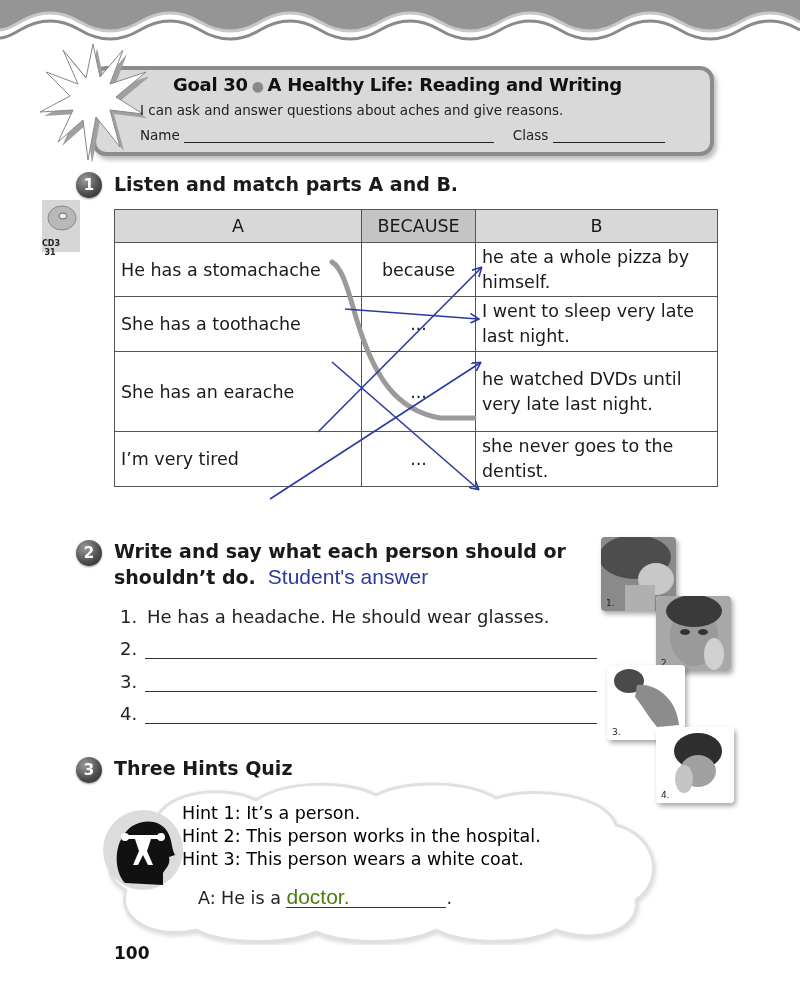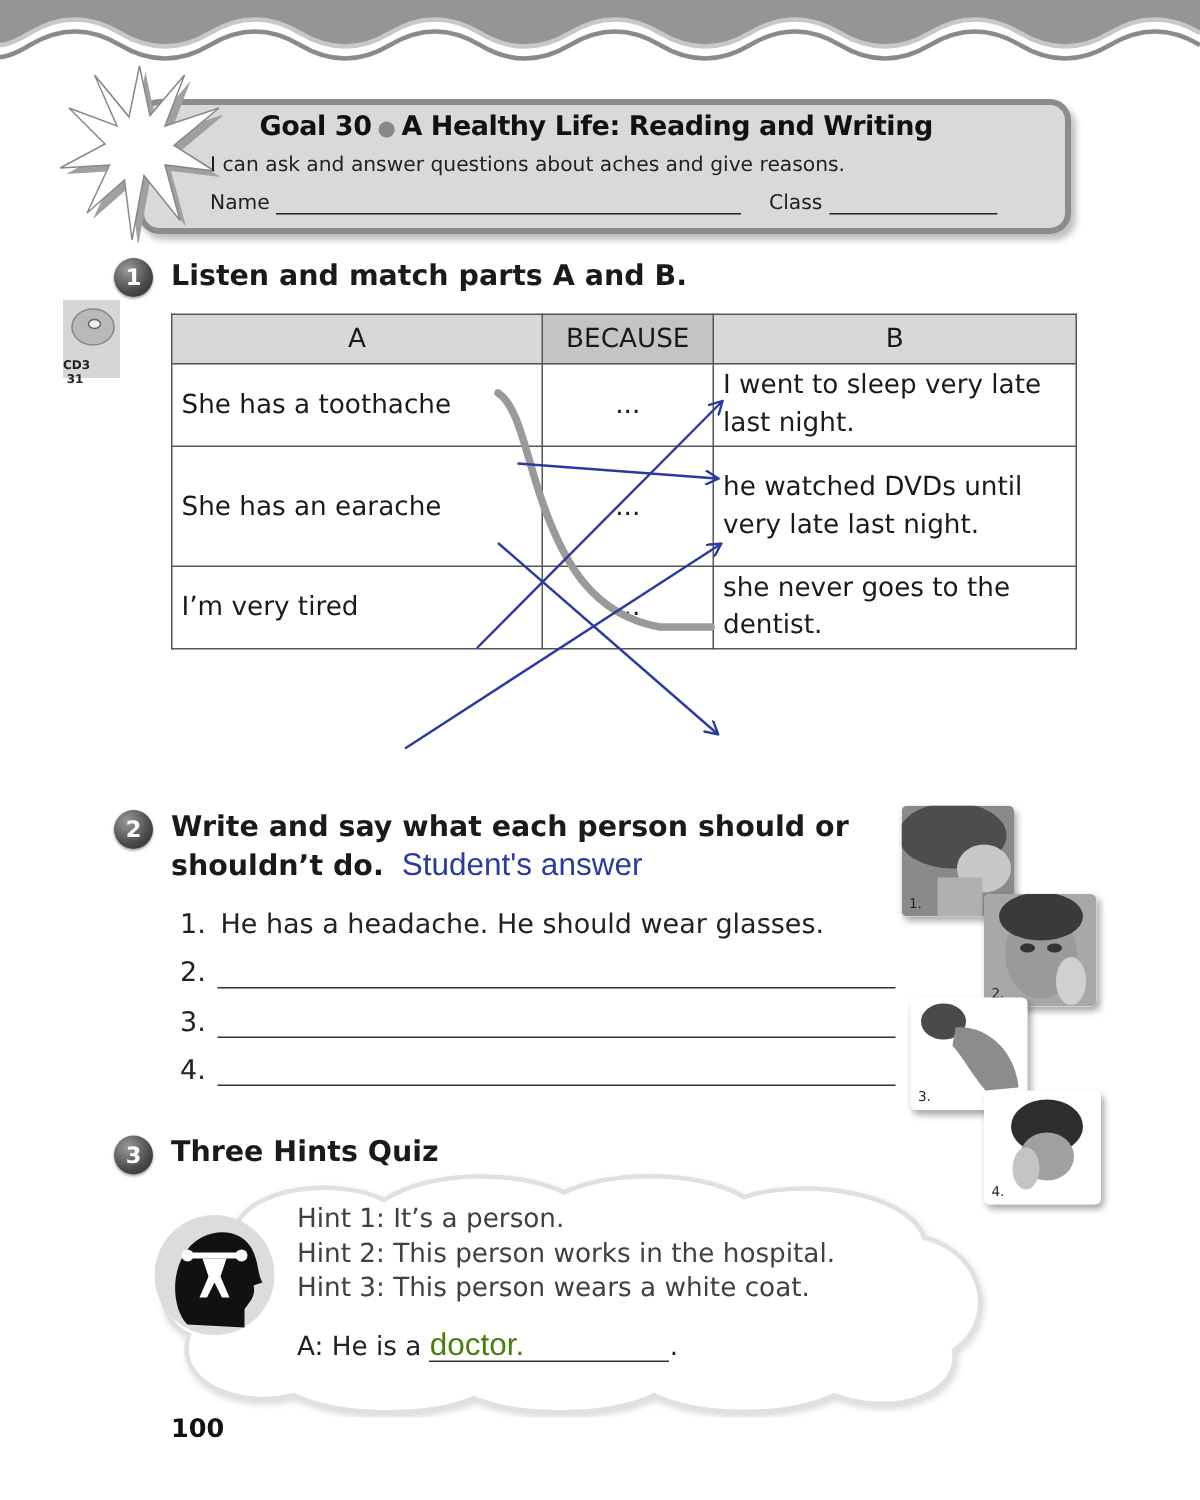--- a/index.html
+++ b/index.html
@@ -38,21 +38,21 @@
   #s2-title { left:114px; top:539px; line-height:25px; }
   #student-answer { color:#2b3a9f; font-family:"Liberation Sans", sans-serif; font-weight:normal; font-size:21px; margin-left:12px; }
   .answer-line { left:120px; font-size:18px; color:#222; }
   .answer-line .line { display:inline-block; width:452px; border-bottom:1.5px solid #333; margin-left:8px; vertical-align:bottom; height:14px; }
 
   .photo { background:#fff; border-radius:4px; box-shadow: 2px 3px 5px rgba(0,0,0,0.35); overflow:hidden; }
   .photo .lbl { position:absolute; left:5px; bottom:3px; font-size:9px; color:#222; }
 
   #cloud { left:96px; top:780px; width:570px; height:165px; }
   #thinker { left:103px; top:803px; width:80px; height:95px; }
-  .hint { left:198px; font-size:17.5px; color:#404040; }
+  .hint { left:182px; font-size:17.5px; color:#000000; }
   #answer-a { left:198px; top:887px; font-size:17.5px; color:#222; }
   #answer-a .fill { display:inline-block; width:160px; border-bottom:1.5px solid #333; color:#4d7c0f;
                     font-family:"Liberation Sans", sans-serif; font-size:21px; line-height:20px; }
   #page-number { left:114px; top:943px; font-size:17px; font-weight:bold; color:#111; }
 </style>
 </head>
 <body>
 
 <svg id="top-wave" class="abs" viewBox="0 0 800 45" preserveAspectRatio="none">
   <path d="M0,0 H800 V22 C780,10 760,10 740,22 C720,34 700,34 680,22 C660,10 640,10 620,22 C600,34 580,34 560,22 C540,10 520,10 500,22 C480,34 460,34 440,22 C420,10 400,10 380,22 C360,34 340,34 320,22 C300,10 280,10 260,22 C240,34 220,34 200,22 C180,10 160,10 140,22 C120,34 100,34 80,22 C60,10 40,10 20,22 C10,28 5,30 0,30 Z" fill="#959595"></path>
@@ -89,20 +89,25 @@
 
 <table id="match-table" class="abs">
   <thead>
     <tr>
       <th class="colA" style="text-align:center;">A</th>
       <th class="colM bec">BECAUSE</th>
       <th class="colB" style="text-align:center;">B</th>
     </tr>
   </thead>
   <tbody>
+    <tr style="height:54px;">
+      <td class="colA">He has a stomachache</td>
+      <td class="colM">because</td>
+      <td class="colB">he ate a whole pizza by himself.</td>
+    </tr>
     <tr style="height:55px;">
       <td class="colA">She has a toothache</td>
       <td class="colM">...</td>
       <td class="colB">I went to sleep very late last night.</td>
     </tr>
     <tr style="height:80px;">
       <td class="colA">She has an earache</td>
       <td class="colM">...</td>
       <td class="colB">he watched DVDs until very late last night.</td>
     </tr>

